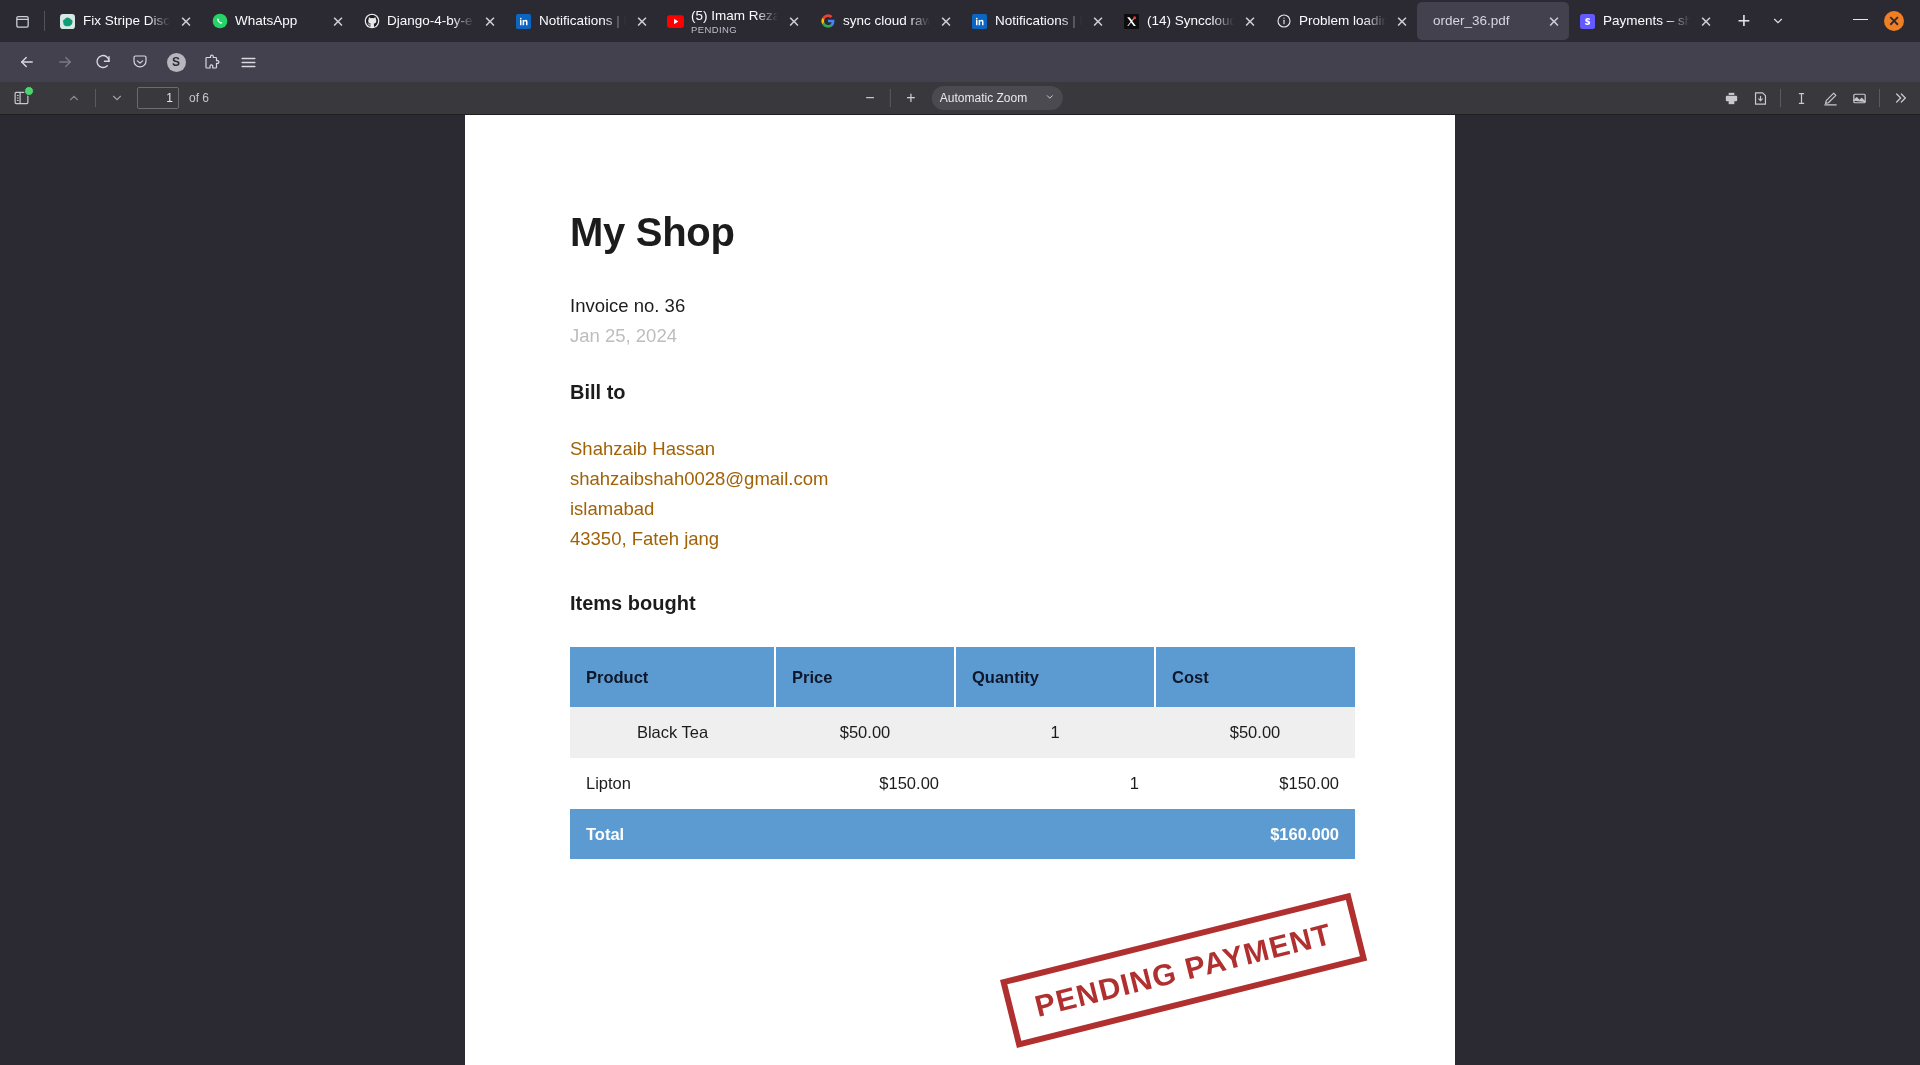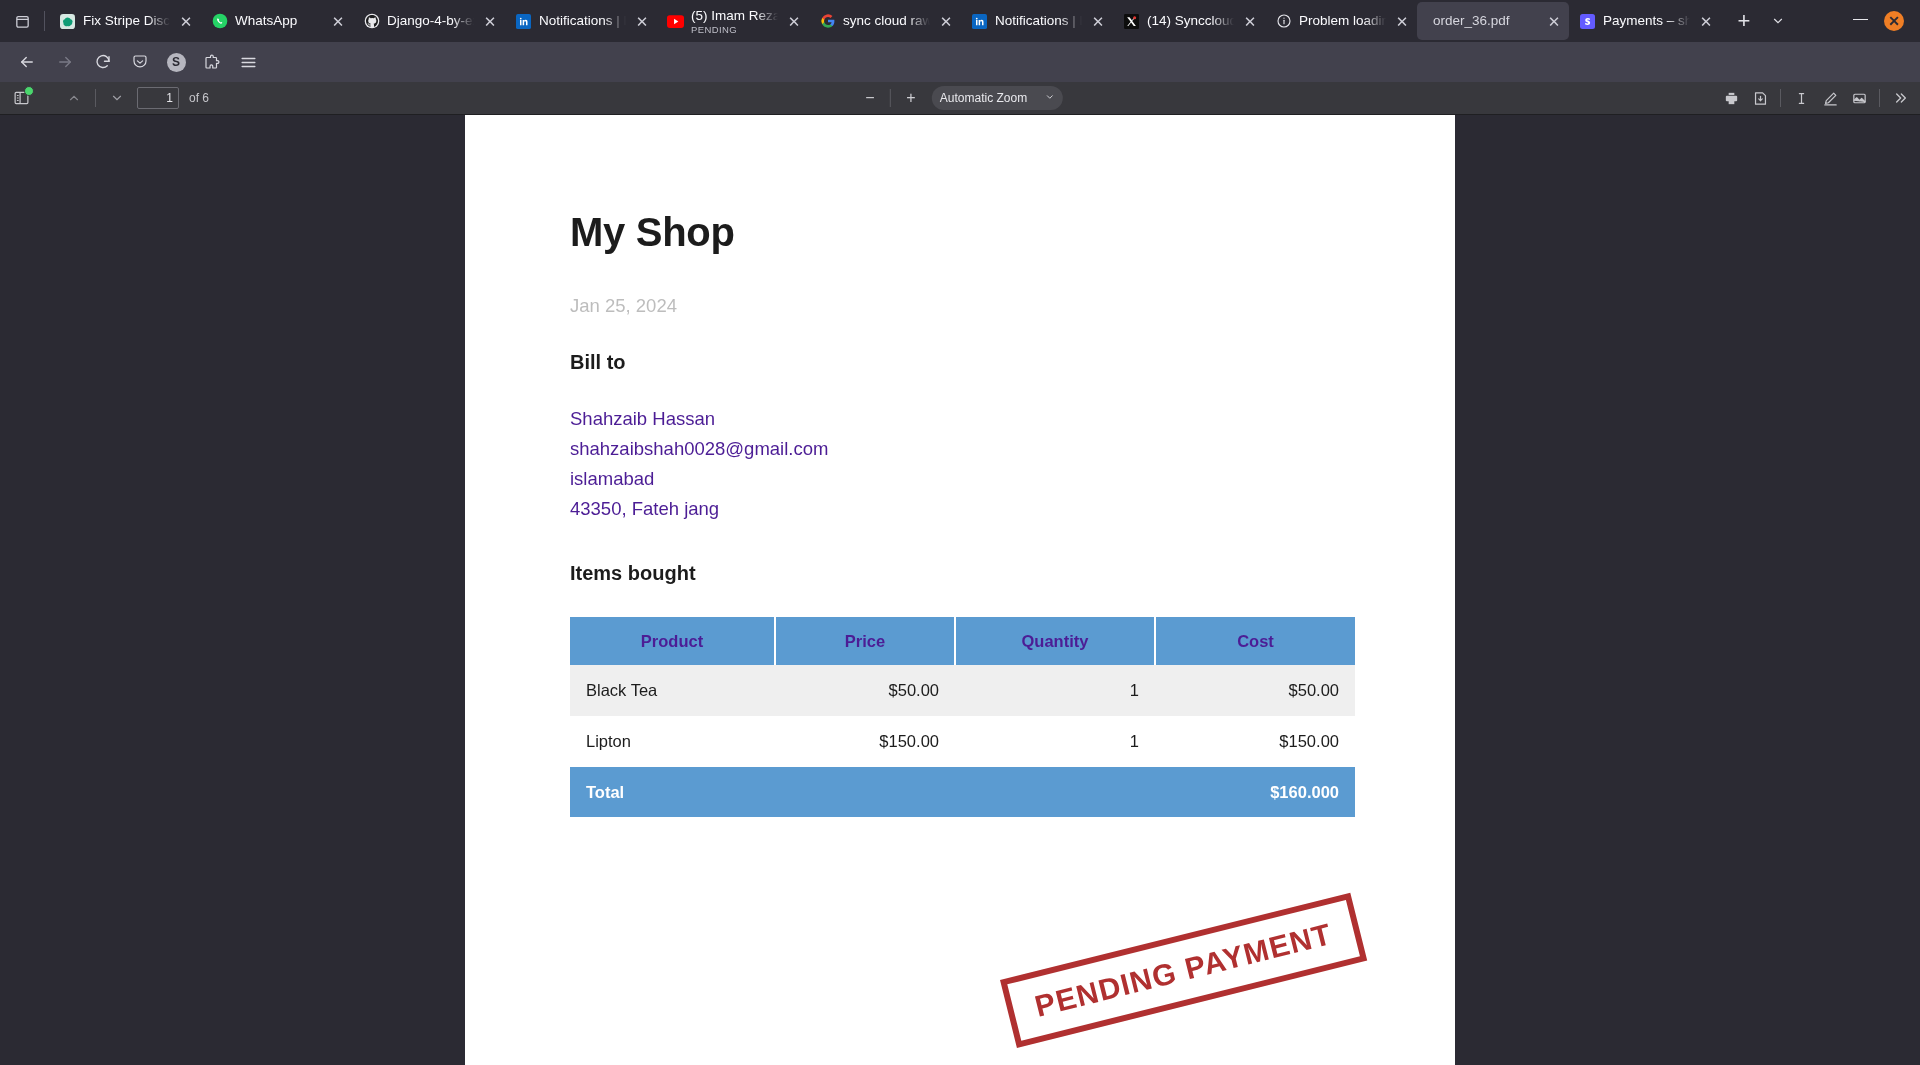--- a/index.html
+++ b/index.html
@@ -107,32 +107,32 @@
   .viewer { flex: 1 1 auto; background: #2b2a33; position: relative; overflow: hidden; }
   .page {
     position: absolute; left: 465px; top: 0; width: 990px; height: 100%;
     background: #ffffff;
   }
   .invoice { padding: 95px 0 0 105px; width: 790px; color: #1a1a1a; }
   .shop-title { font-size: 40px; font-weight: bold; letter-spacing: -0.3px; margin-bottom: 40px; color: #1c1c1c; }
   .inv-no { font-size: 18.5px; margin-bottom: 8px; color: #1c1c1c; }
   .inv-date { font-size: 18.5px; color: #bdbdbd; margin-bottom: 34px; }
   .sec-head { font-size: 20px; font-weight: bold; margin-bottom: 30px; color: #1c1c1c; }
-  .addr { font-size: 18.5px; line-height: 30px; color: #4c1d95; margin-bottom: 38px; }
+  .addr { font-size: 18.5px; line-height: 30px; color: #a16207; margin-bottom: 38px; }
   .sec-head2 { font-size: 20px; font-weight: bold; margin-bottom: 32px; color: #1c1c1c; }
 
   table.items { border-collapse: collapse; width: 785px; table-layout: fixed; }
   table.items th {
-    background: #5b9bd1; color: #4c1d95; font-size: 16.5px; font-weight: bold;
-    text-align: center; padding: 14px 16px; height: 48px;
+    background: #5b9bd1; color: #0f172a; font-size: 16.5px; font-weight: bold;
+    text-align: left; padding: 14px 16px; height: 60px;
     border-right: 2px solid #ffffff;
   }
   table.items th:last-child { border-right: none; }
   table.items td { font-size: 16.5px; padding: 14px 16px; height: 51px; color: #1c1c1c; }
-  table.items tr.alt td { background: #efefef; }
+  table.items tr.alt td { background: #efefef; text-align: center; }
   table.items td.num { text-align: right; }
   table.items tr.total td {
     background: #5b9bd1; color: #ffffff; font-weight: bold; font-size: 16.5px; height: 50px;
   }
   .col-p { width: 205px; } .col-pr { width: 180px; } .col-q { width: 200px; } .col-c { width: 200px; }
 
   .stamp {
     position: absolute; left: 1000px; top: 865px;
     transform: rotate(-14deg); transform-origin: left top;
     border: 6px solid #b03030; color: #b03030;
@@ -436,20 +436,21 @@
           </svg>
       </div>
     </div>
   </div>
 
   <div class="viewer">
     <div class="page">
       <div class="invoice">
 
         <div class="shop-title">My Shop</div>
+        <div class="inv-no">Invoice no. 36</div>
         <div class="inv-date">Jan 25, 2024</div>
 
         <div class="sec-head">Bill to</div>
         <div class="addr">
           <div>Shahzaib Hassan</div>
           <div>shahzaibshah0028@gmail.com</div>
           <div>islamabad</div>
           <div>43350, Fateh jang</div>
         </div>
 

